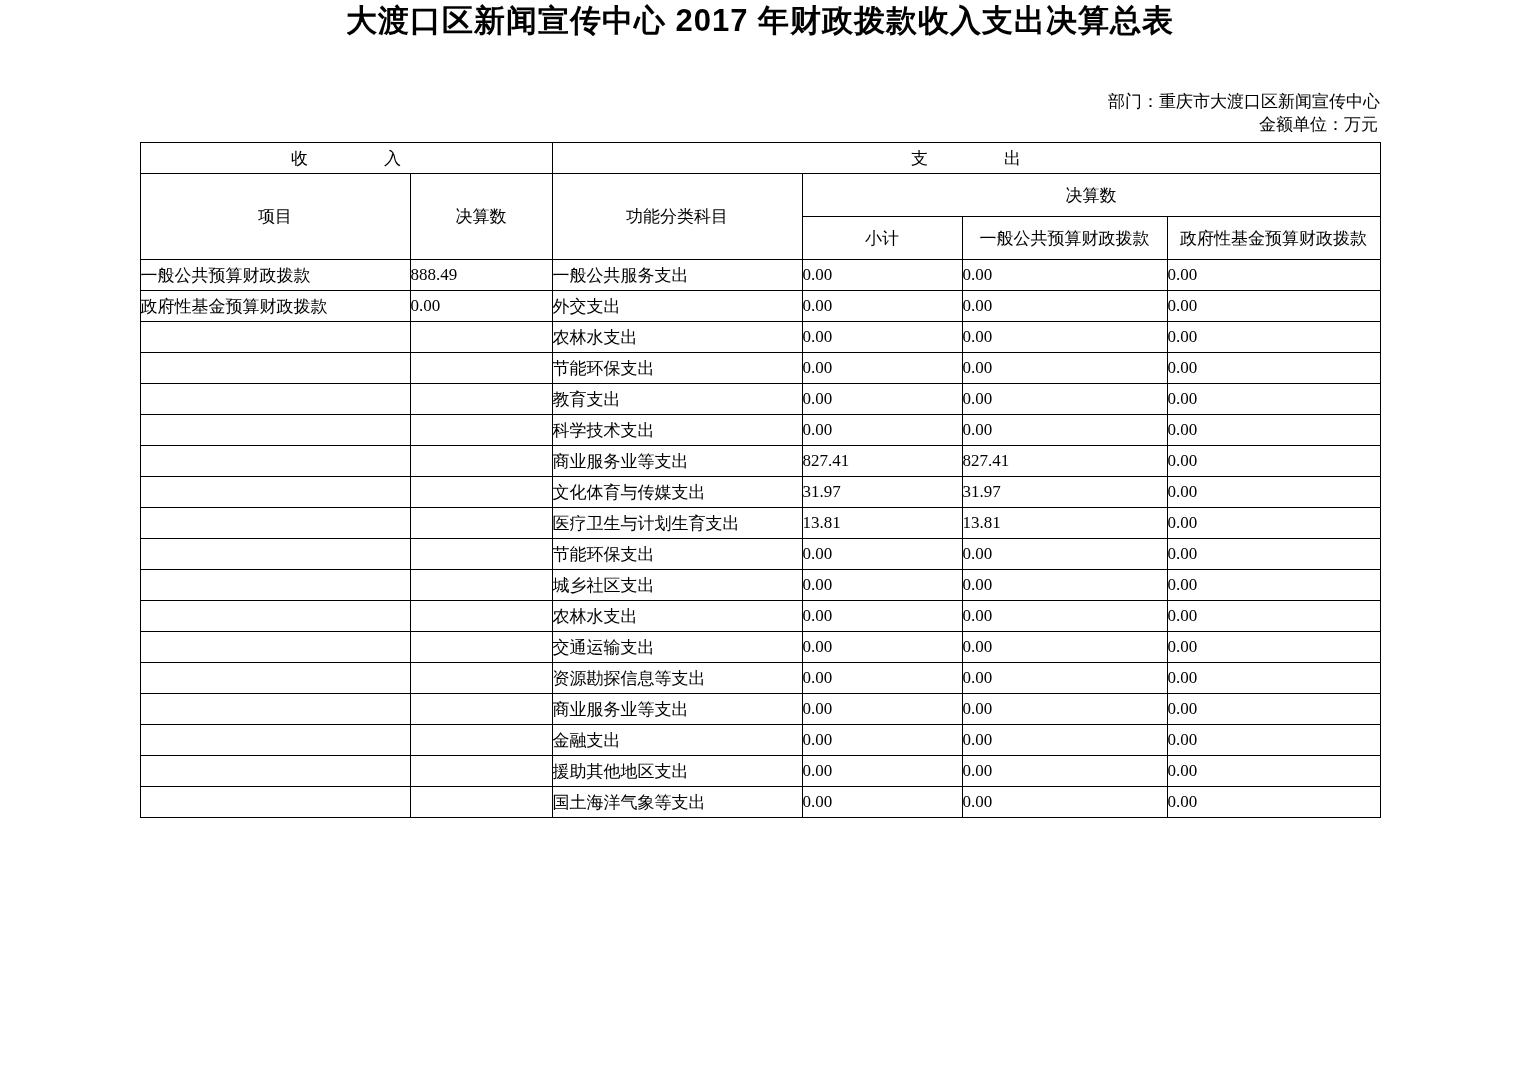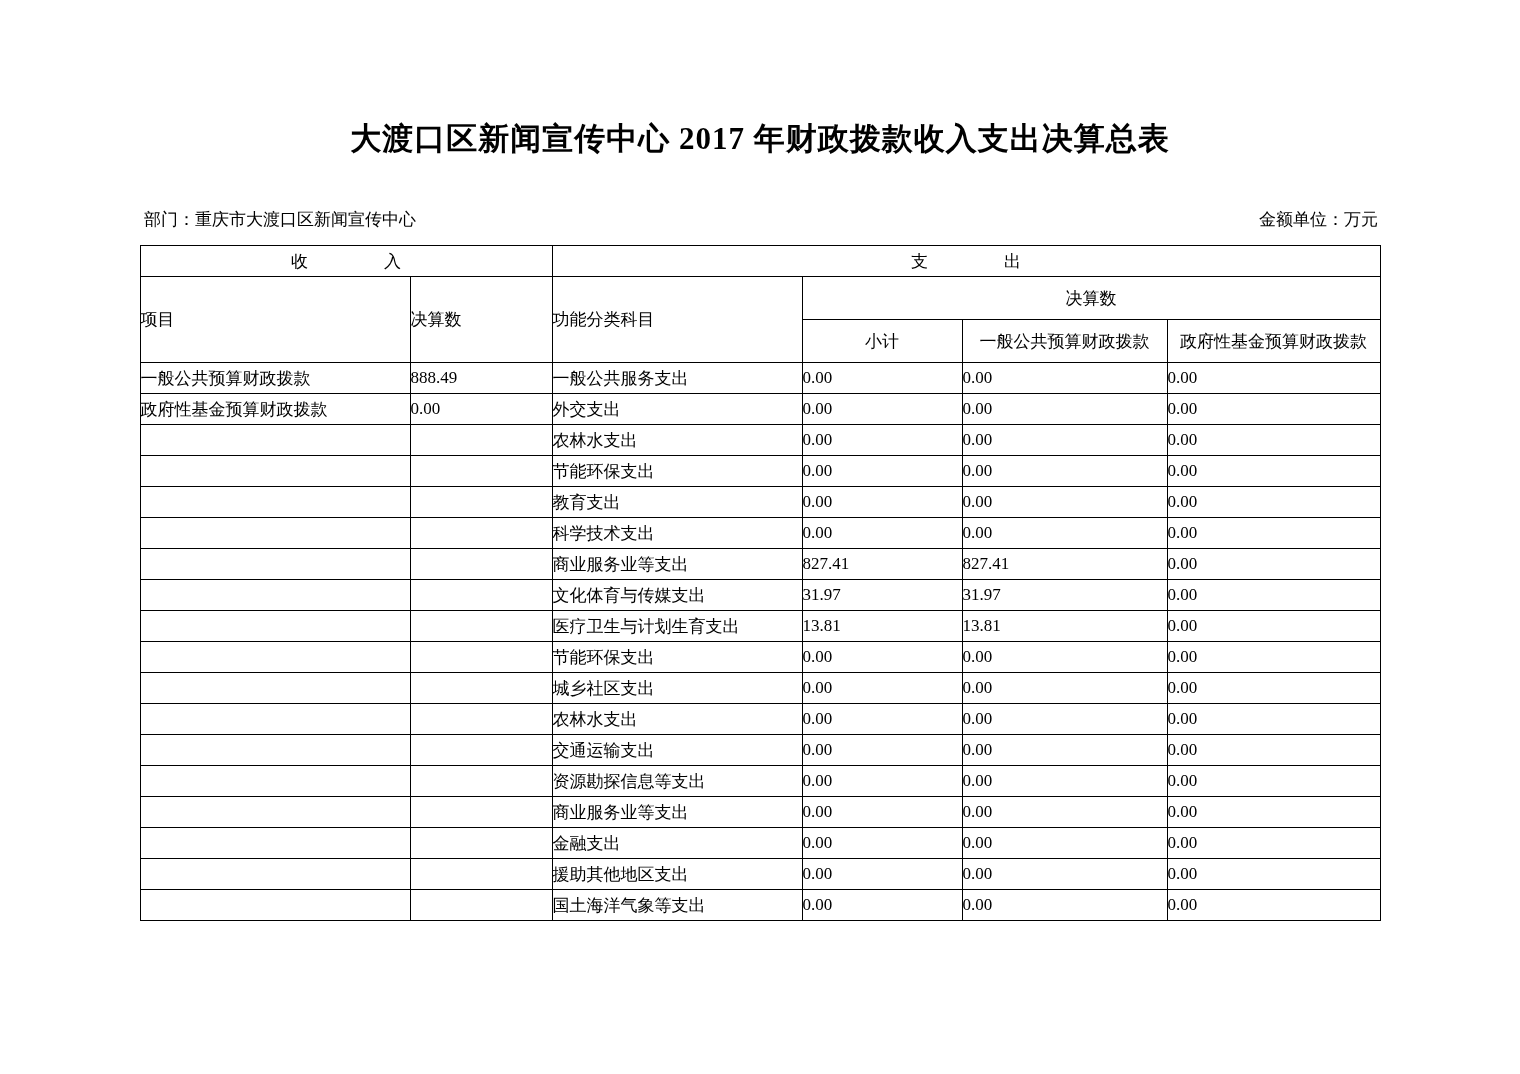--- a/index.html
+++ b/index.html
@@ -20,38 +20,38 @@
     height: 1074px;
     position: relative;
     box-sizing: border-box;
   }
   .doc-title {
     text-align: center;
     font-size: 31px;
     font-weight: bold;
     letter-spacing: 1px;
     margin: 0;
-    padding-top: 118px;
-    font-family: Liberation Serif, serif;
+    font-family: Liberation Sans, sans-serif;
   }
   .meta-row {
     margin: 0 auto;
     width: 1240px;
     display: flex;
-    justify-content: space-between;
+    justify-content: center;
     align-items: flex-end;
     font-size: 17px;
     padding-top: 48px;
     padding-bottom: 6px;
+    flex-direction: column;
   }
   .meta-left { padding-left: 4px; }
   .meta-right { padding-right: 2px; }
 
   table.main {
-    margin: 8px auto;
+    margin: 0 auto;
     width: 1240px;
     border-collapse: collapse;
     table-layout: fixed;
     font-size: 17px;
     padding-left: 17px;
   }
   table.main td, table.main th {
     border: 1px solid #000000;
     padding: 0;
     font-weight: normal;
@@ -59,20 +59,21 @@
   }
   .hdr-center {
     text-align: center;
     height: 30px;
   }
   .spaced {
     letter-spacing: 14px;
     padding-left: 14px;
   }
   .hdr-cell {
+    text-align: center;
     height: 72px;
   }
   .hdr-sub {
     text-align: center;
     height: 42px;
   }
   td.cell-text {
     height: 30px;
     padding-left: 8px;
     text-align: left;

